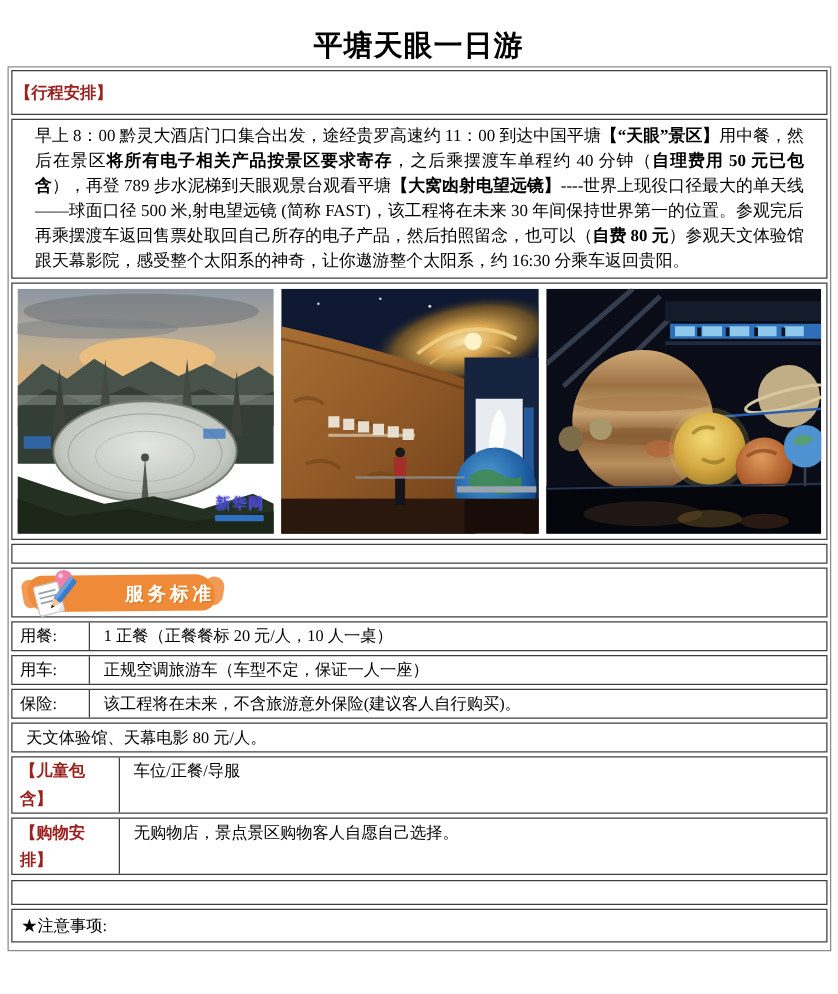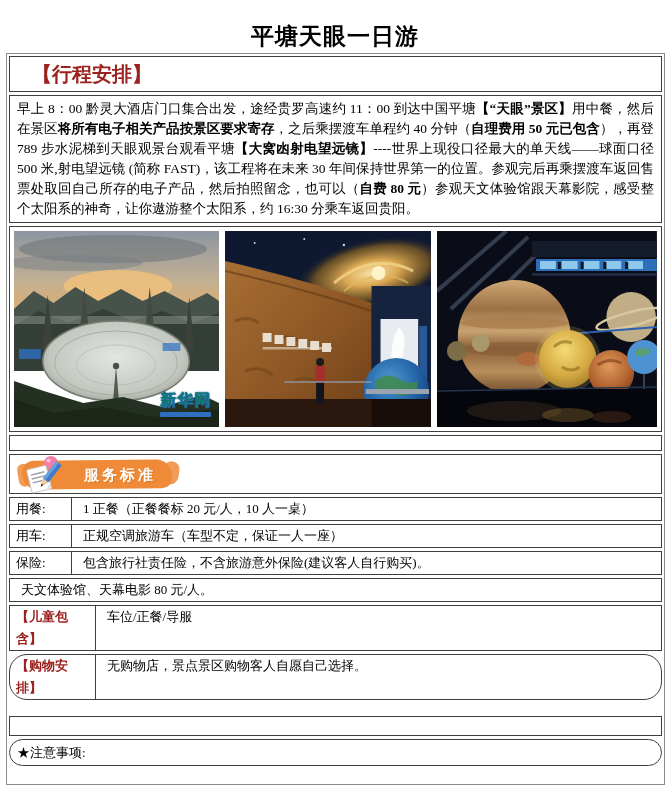--- a/index.html
+++ b/index.html
@@ -19,54 +19,54 @@
     text-align:center;font-size:23px;font-weight:bold;
     padding-top:6px;height:38px;letter-spacing:1px;margin-top:15px;
   }
   .tbl{
     margin:0 5px 0 6px;
     border:1px solid var(--border-gray);
     padding:2px;
     background:#fff;
   }
   .row{border:1px solid var(--border-dark);margin-bottom:3px;background:#fff;}
-  .row:last-child{margin-bottom:16px;border-radius:18px;}
-  .hdr{color:var(--red);font-weight:bold;font-size:20px;line-height:34px;padding-left:22px;}
-  .para{font-size:13.5px;line-height:20px;padding:3px 7px;text-align:justify;}
+  .row:last-child{margin-bottom:4px;}
+  .hdr{color:var(--red);font-weight:bold;font-size:13px;line-height:34px;padding-left:2px;}
+  .para{font-size:13.5px;line-height:20px;padding:3px 18px;text-align:justify;}
   .para .b{font-weight:bold;}
   .photos{display:flex;gap:6px;padding:4px;}
   .photo{position:relative;height:196px;min-width:0;}
   .photo svg{display:block;width:100%;height:100%;}
   .wm{
     position:absolute;right:8px;bottom:10px;text-align:center;
     font-family:"Liberation Sans",sans-serif;
   }
   .wm .wm-txt{
-    font-size:16px;font-weight:bold;color:#0f766e;
+    font-size:12px;font-weight:normal;color:#6d28d9;
     text-shadow:0 0 2px #2a6fc0,1px 1px 0 #2a6fc0;letter-spacing:1px;
   }
   .wm .wm-bar{height:5px;background:#2f6fc0;margin-top:1px;border-radius:1px;}
   .spacer{height:16px;}
   .spacer2{height:20px;}
   .badge-row{height:40px;position:relative;}
   .brush{
     position:absolute;left:12px;top:5px;width:150px;height:29px;
     background:var(--orange);border-radius:12px 16px 10px 16px;
     transform:rotate(-0.6deg);
   }
   .brush::before{
     content:"";position:absolute;left:-4px;top:3px;width:12px;height:23px;
     background:inherit;border-radius:6px;transform:rotate(-9deg);opacity:.85;
   }
   .brush::after{
     content:"";position:absolute;right:-7px;top:2px;width:16px;height:23px;
     background:inherit;border-radius:8px;transform:rotate(10deg);opacity:.85;
   }
   .badge-label{
-    position:absolute;left:74px;top:11px;color:#fff;font-weight:bold;
+    position:absolute;left:90px;top:11px;color:#fff;font-weight:bold;
     font-size:15px;letter-spacing:3px;font-family:"Liberation Sans",sans-serif;
     text-shadow:1px 1px 0 #d9username, 0 0 1px #d97a20;
     text-shadow:1px 1px 0 #d97a20;
     z-index:2;
   }
   .badge-icon{position:absolute;left:14px;top:0;width:54px;height:40px;z-index:3;}
   .srow{display:flex;font-size:13px;line-height:22px;}
   .srow .lbl{width:62px;padding:0 2px 0 6px;border-right:1px solid var(--border-dark);flex:none;}
   .srow.em .lbl{width:86px;color:var(--red);font-weight:bold;}
   .srow .val{padding:0 4px 0 11px;flex:1;white-space:nowrap;overflow:hidden;}
@@ -290,21 +290,21 @@
       <div class="row srow">
     <div class="lbl">用餐:</div>
     <div class="val">1 正餐（正餐餐标 20 元/人，10 人一桌）</div>
   </div>
       <div class="row srow">
     <div class="lbl">用车:</div>
     <div class="val">正规空调旅游车（车型不定，保证一人一座）</div>
   </div>
       <div class="row srow">
     <div class="lbl">保险:</div>
-    <div class="val">包含旅行社责任险，不含旅游意外保险(建议客人自行购买)。</div>
+    <div class="val">该工程将在未来，不含旅游意外保险(建议客人自行购买)。</div>
   </div>
       <div class="row srow em">
     <div class="val">天文体验馆、天幕电影 80 元/人。</div>
   </div>
       <div class="row srow em">
     <div class="lbl">【儿童包含】</div>
     <div class="val">车位/正餐/导服</div>
   </div>
       <div class="row srow em">
     <div class="lbl">【购物安排】</div>

